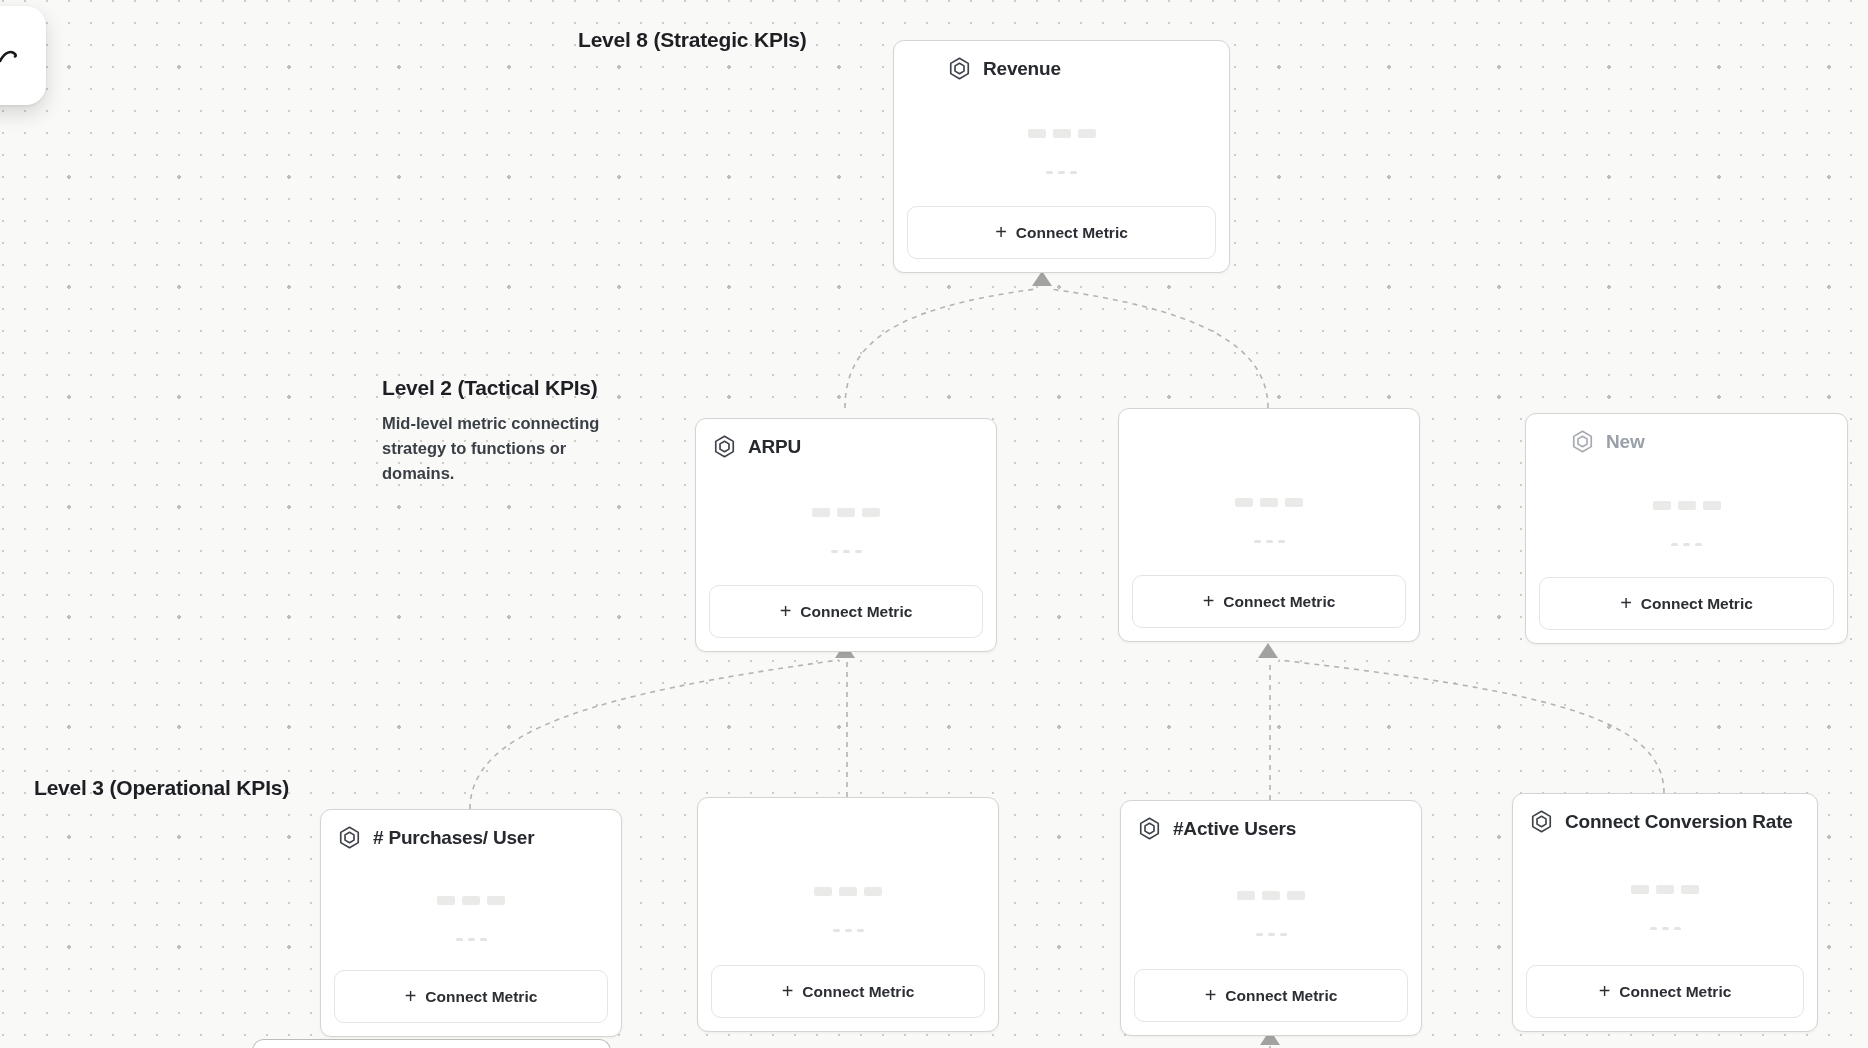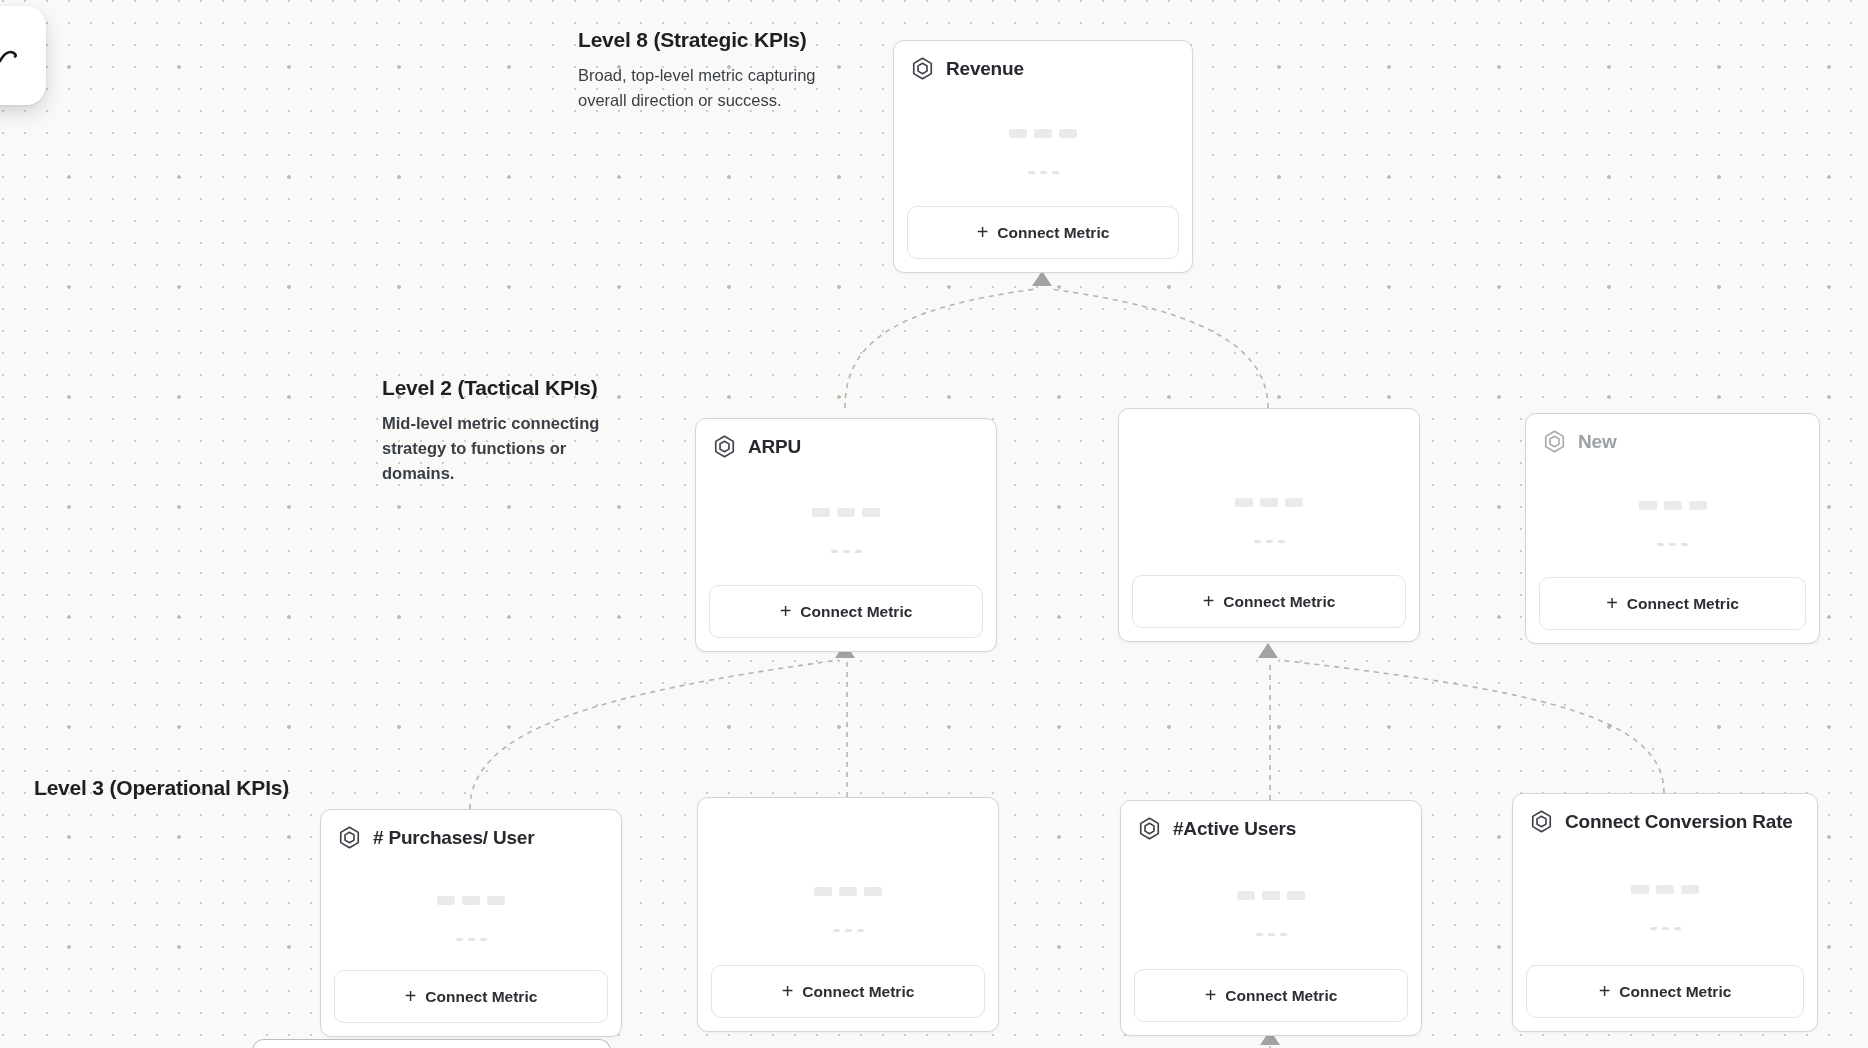--- a/index.html
+++ b/index.html
@@ -18,24 +18,24 @@
   .level-title{font-size:21px;font-weight:700;color:#1d1f23;letter-spacing:-0.2px;}
   .level-desc{margin-top:11px;font-size:16.5px;line-height:1.5;color:#3a3f46;}
   .lb1{left:578px;top:28px;}  .lb1 .level-desc{width:252px;}
   .lb2{left:382px;top:376px;} .lb2 .level-desc{width:256px;font-weight:bold;}
   .lb3{left:34px;top:776px;}  .lb3 .level-desc{width:274px;}
   
   .card{
     position:absolute;z-index:2;background:#fff;border:1px solid #d5d5d2;
     border-radius:11px;box-shadow:0 1px 3px rgba(0,0,0,.05);
   }
-  .c-revenue{left:893px;top:40px;width:298px;height:231px;}
+  .c-revenue{left:893px;top:40px;width:298px;height:231px;padding-left:37px;}
   .c-arpu{left:695px;top:408px;width:300px;height:232px;margin-top:10px;}
   .c-paying{left:1118px;top:408px;width:300px;height:232px;}
-  .c-new{left:1525px;top:413px;width:293px;height:229px;}
+  .c-new{left:1525px;top:413px;width:293px;height:229px;padding-left:28px;}
   .c-purchases{left:320px;top:809px;width:300px;height:226px;}
   .c-aov{left:697px;top:797px;width:300px;height:233px;}
   .c-active{left:1120px;top:800px;width:300px;height:234px;}
   .c-pcr{left:1512px;top:793px;width:304px;height:237px;}
   .card-head{display:flex;align-items:center;gap:11px;padding:15px 16px 0 16px;}
   .card-head svg{display:block;}
   .card-title{font-size:19px;font-weight:700;color:#26292e;letter-spacing:-0.2px;white-space:nowrap;}
   .muted .card-title{color:#9aa0a8;}
   
   .skel{position:absolute;left:0;right:0;top:60px;bottom:70px;display:flex;flex-direction:column;align-items:center;justify-content:center;gap:33px;}
@@ -82,21 +82,20 @@
     <path d="M 1664 793 C 1664 716, 1536 690, 1279 660"></path>
     <path d="M 1270 1046 L 1270 1048"></path>
     <polygon points="1042,271 1032,286 1052,286"></polygon>
     <polygon points="845,643 835,658 855,658"></polygon>
     <polygon points="1268,643 1258,658 1278,658"></polygon>
     <polygon points="1270,1030 1260,1045 1280,1045"></polygon>
   </svg>
 
   <div class="level-block lb1">
     <div class="level-title">Level 8 (Strategic KPIs)</div>
-    <div class="level-desc">Broad, top-level metric capturing overall direction or success.</div>
   </div>
   <div class="level-block lb2">
     <div class="level-title">Level 2 (Tactical KPIs)</div>
     <div class="level-desc">Mid-level metric connecting strategy to functions or domains.</div>
   </div>
   <div class="level-block lb3">
     <div class="level-title">Level 3 (Operational KPIs)</div>
   </div>
 
   <div class="card c-revenue">

